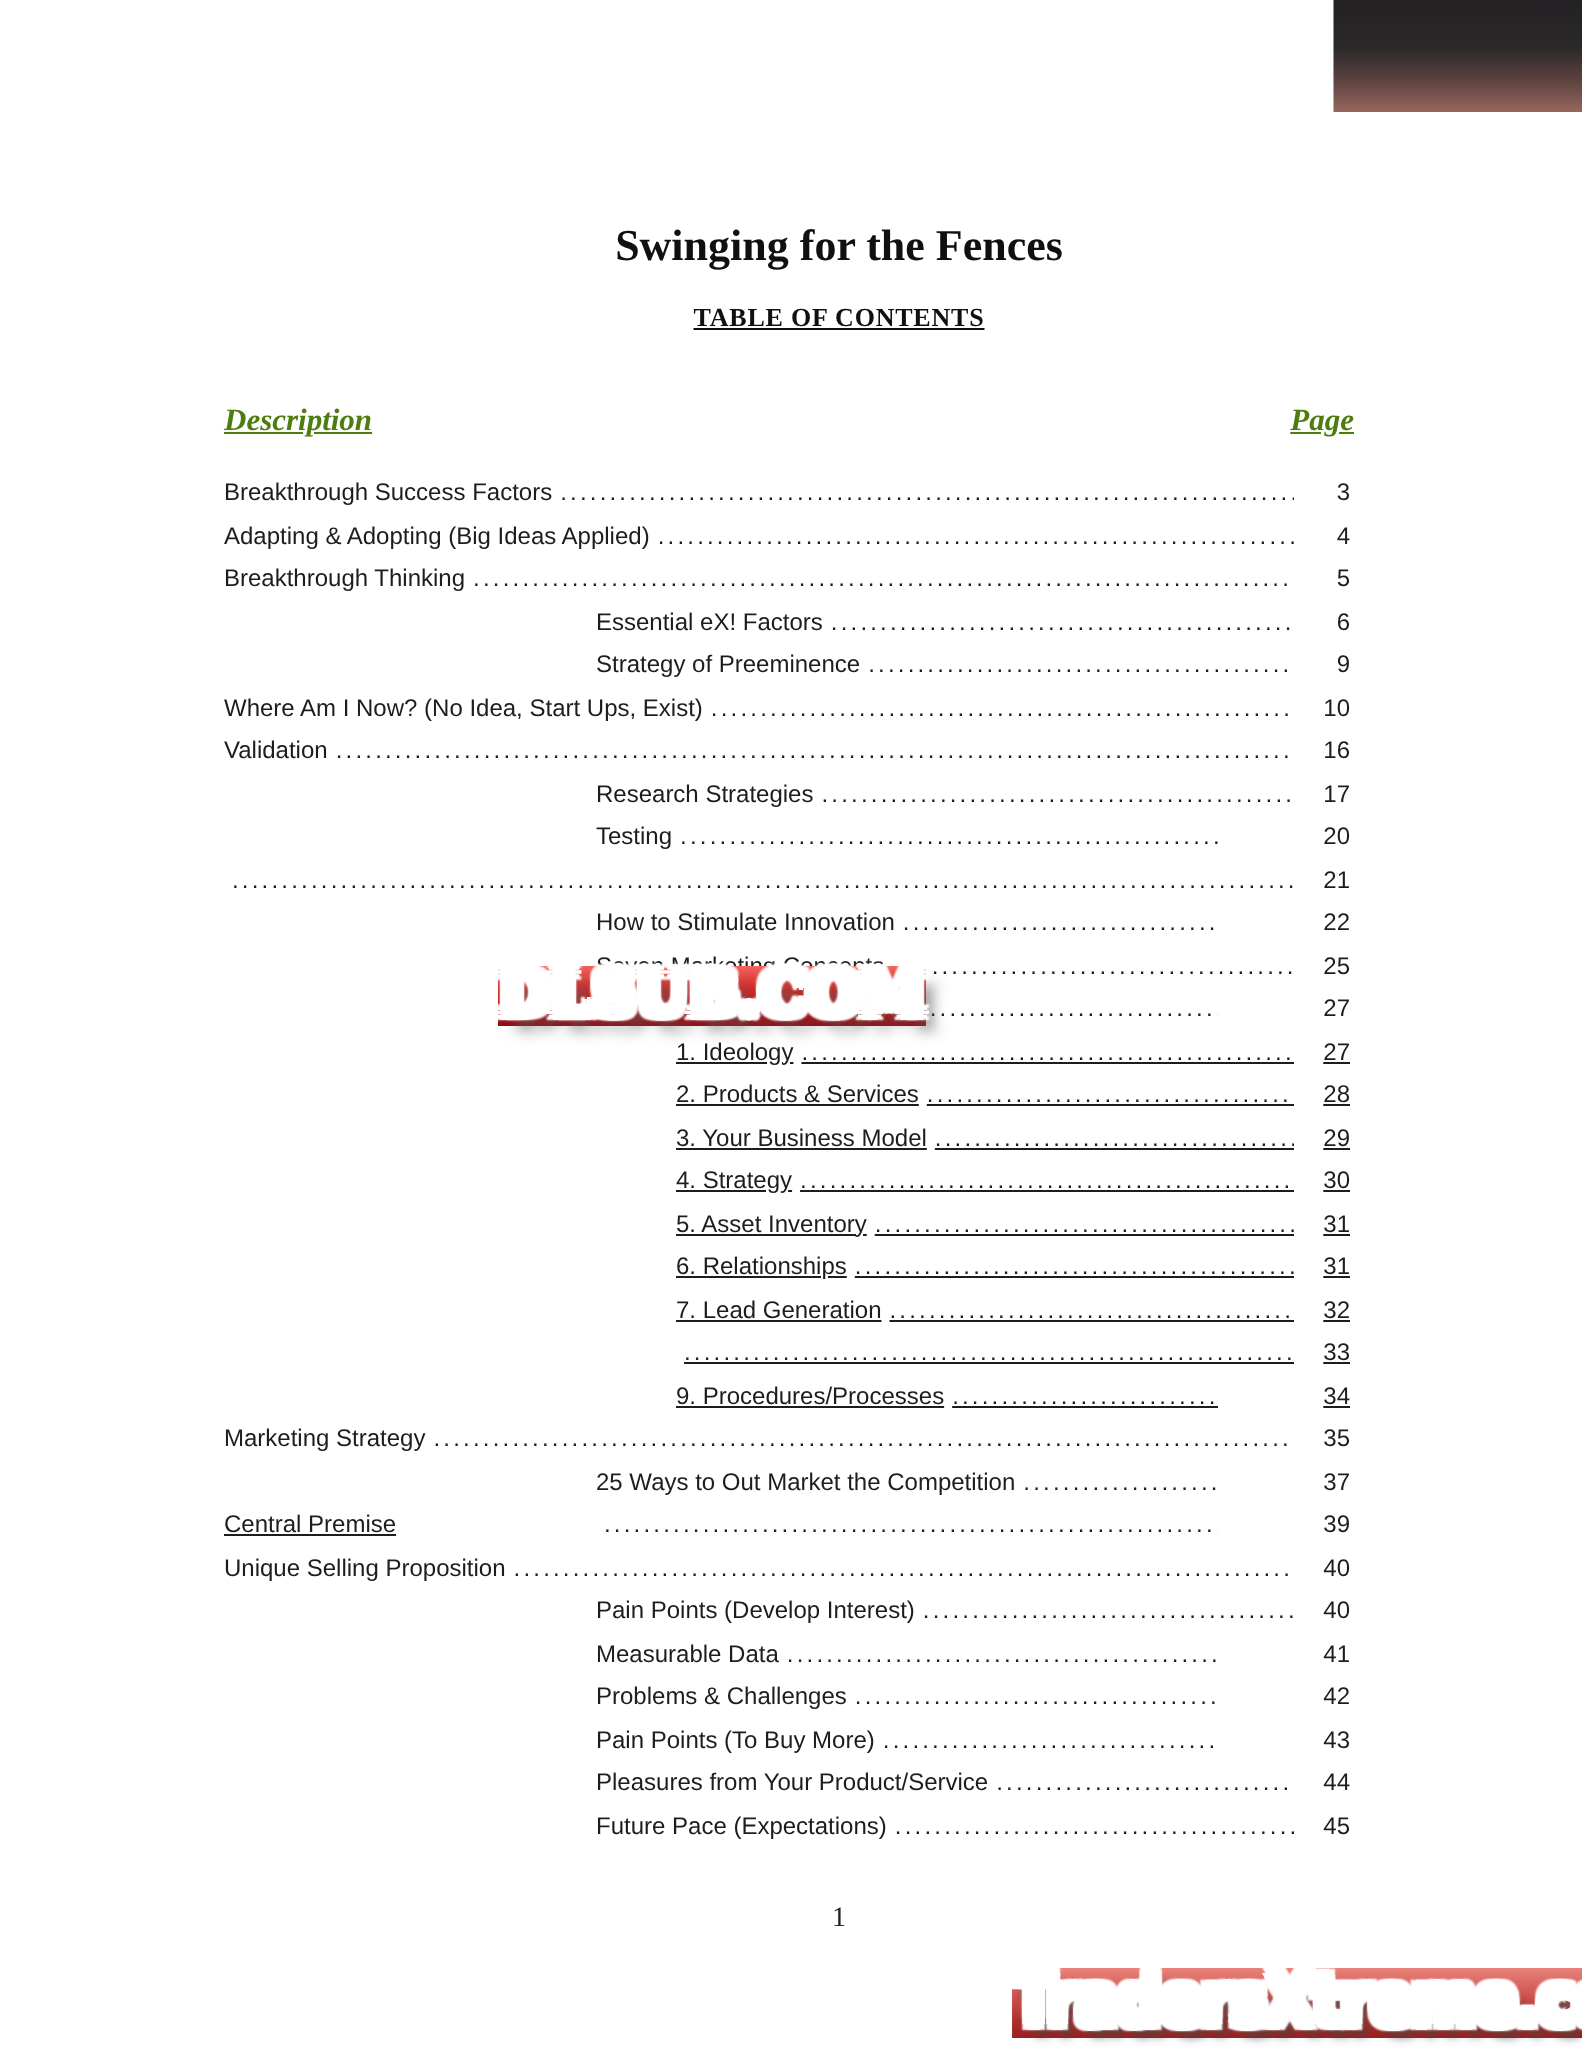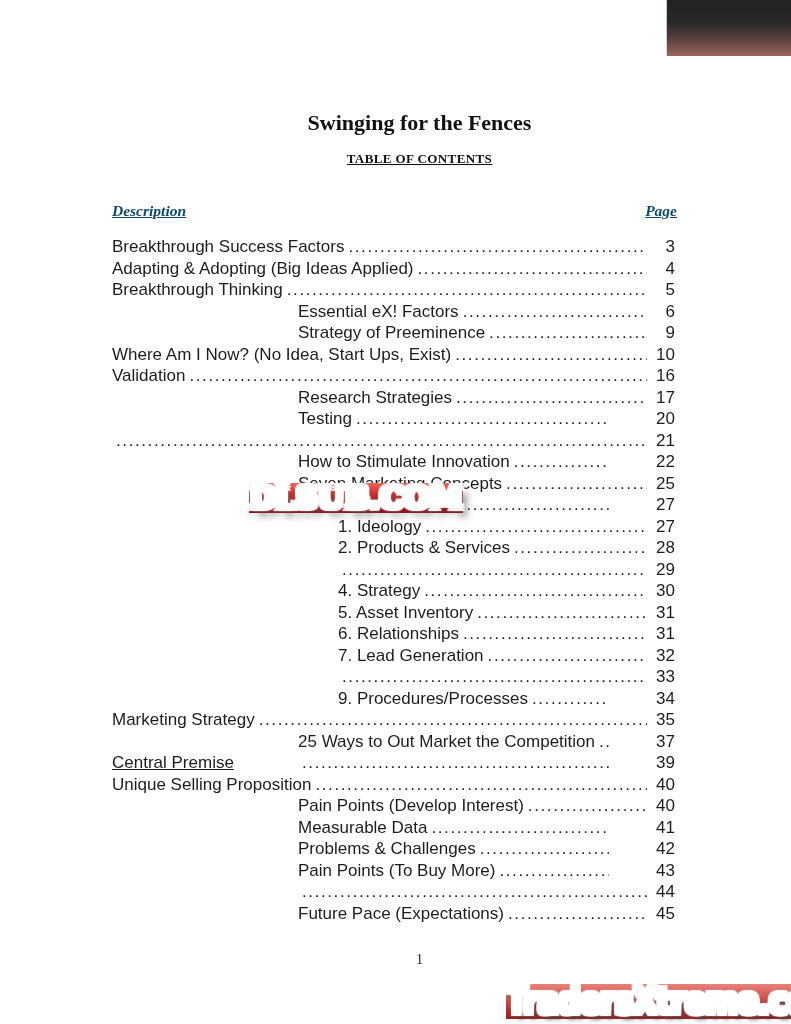--- a/index.html
+++ b/index.html
@@ -8,33 +8,33 @@
 
   
   .title{position:absolute;top:110px;left:0;width:100%;text-align:center;
          font-family:"Liberation Serif",serif;font-weight:bold;font-size:22px;color:#101010;}
   .subtitle{position:absolute;top:151px;left:0;width:100%;text-align:center;
          font-family:"Liberation Serif",serif;font-weight:bold;font-size:13px;
          letter-spacing:.4px;color:#101010;}
   .subtitle span{text-decoration:underline;}
   .cols{position:absolute;top:202px;left:112px;width:565px;display:flex;
         justify-content:space-between;font-family:"Liberation Serif",serif;
-        font-style:italic;font-weight:bold;font-size:15.5px;color:#0c4a6e;}
+        font-style:italic;font-weight:bold;font-size:15.5px;color:#4d7c0f;}
   .cols .colh{text-decoration:underline;}
 
   
   .toc{position:absolute;top:236px;left:112px;width:563px;color:#1d1d1d;}
   .row{display:flex;align-items:center;height:21.5px;line-height:21.5px;
-       font-size:17px;white-space:nowrap;}
+       font-size:12px;white-space:nowrap;}
   .row .label{flex:0 0 auto;}
   .row .leader{flex:1 1 auto;overflow:hidden;white-space:nowrap;
        letter-spacing:1.6px;padding-left:4px;}
   .row .page-no{flex:0 0 auto;width:28px;text-align:right;}
   .row.indent1{margin-left:186px;}
-  .row.indent2{margin-left:226px;}
+  .row.indent2{margin-left:226px;text-decoration:underline;}
   .row.gap .leader{margin-right:38px;}
   .row.has-prefix{margin-left:0;}
   .row .prefix{flex:0 0 auto;width:186px;text-decoration:underline;}
 
   .folio{position:absolute;top:952px;left:0;width:100%;text-align:center;
          font-family:"Liberation Serif",serif;font-size:14px;color:#222;}
 
   
   .grad{-webkit-background-clip:text;background-clip:text;color:transparent;}
 
@@ -150,20 +150,21 @@
         <span class="label">1. Ideology</span>
         <span class="leader">................................................................................................................................................................................................................................................</span>
         <span class="page-no">27</span>
       </div>
       <div class="row indent2">
         <span class="label">2. Products &amp; Services</span>
         <span class="leader">................................................................................................................................................................................................................................................</span>
         <span class="page-no">28</span>
       </div>
       <div class="row indent2">
+        <span class="label">3. Your Business Model</span>
         <span class="leader">................................................................................................................................................................................................................................................</span>
         <span class="page-no">29</span>
       </div>
       <div class="row indent2">
         <span class="label">4. Strategy</span>
         <span class="leader">................................................................................................................................................................................................................................................</span>
         <span class="page-no">30</span>
       </div>
       <div class="row indent2">
         <span class="label">5. Asset Inventory</span>
@@ -223,20 +224,21 @@
         <span class="label">Problems &amp; Challenges</span>
         <span class="leader">................................................................................................................................................................................................................................................</span>
         <span class="page-no">42</span>
       </div>
       <div class="row indent1 gap">
         <span class="label">Pain Points (To Buy More)</span>
         <span class="leader">................................................................................................................................................................................................................................................</span>
         <span class="page-no">43</span>
       </div>
       <div class="row indent1">
+        <span class="label">Pleasures from Your Product/Service</span>
         <span class="leader">................................................................................................................................................................................................................................................</span>
         <span class="page-no">44</span>
       </div>
       <div class="row indent1">
         <span class="label">Future Pace (Expectations)</span>
         <span class="leader">................................................................................................................................................................................................................................................</span>
         <span class="page-no">45</span>
       </div>
     </div>
 

